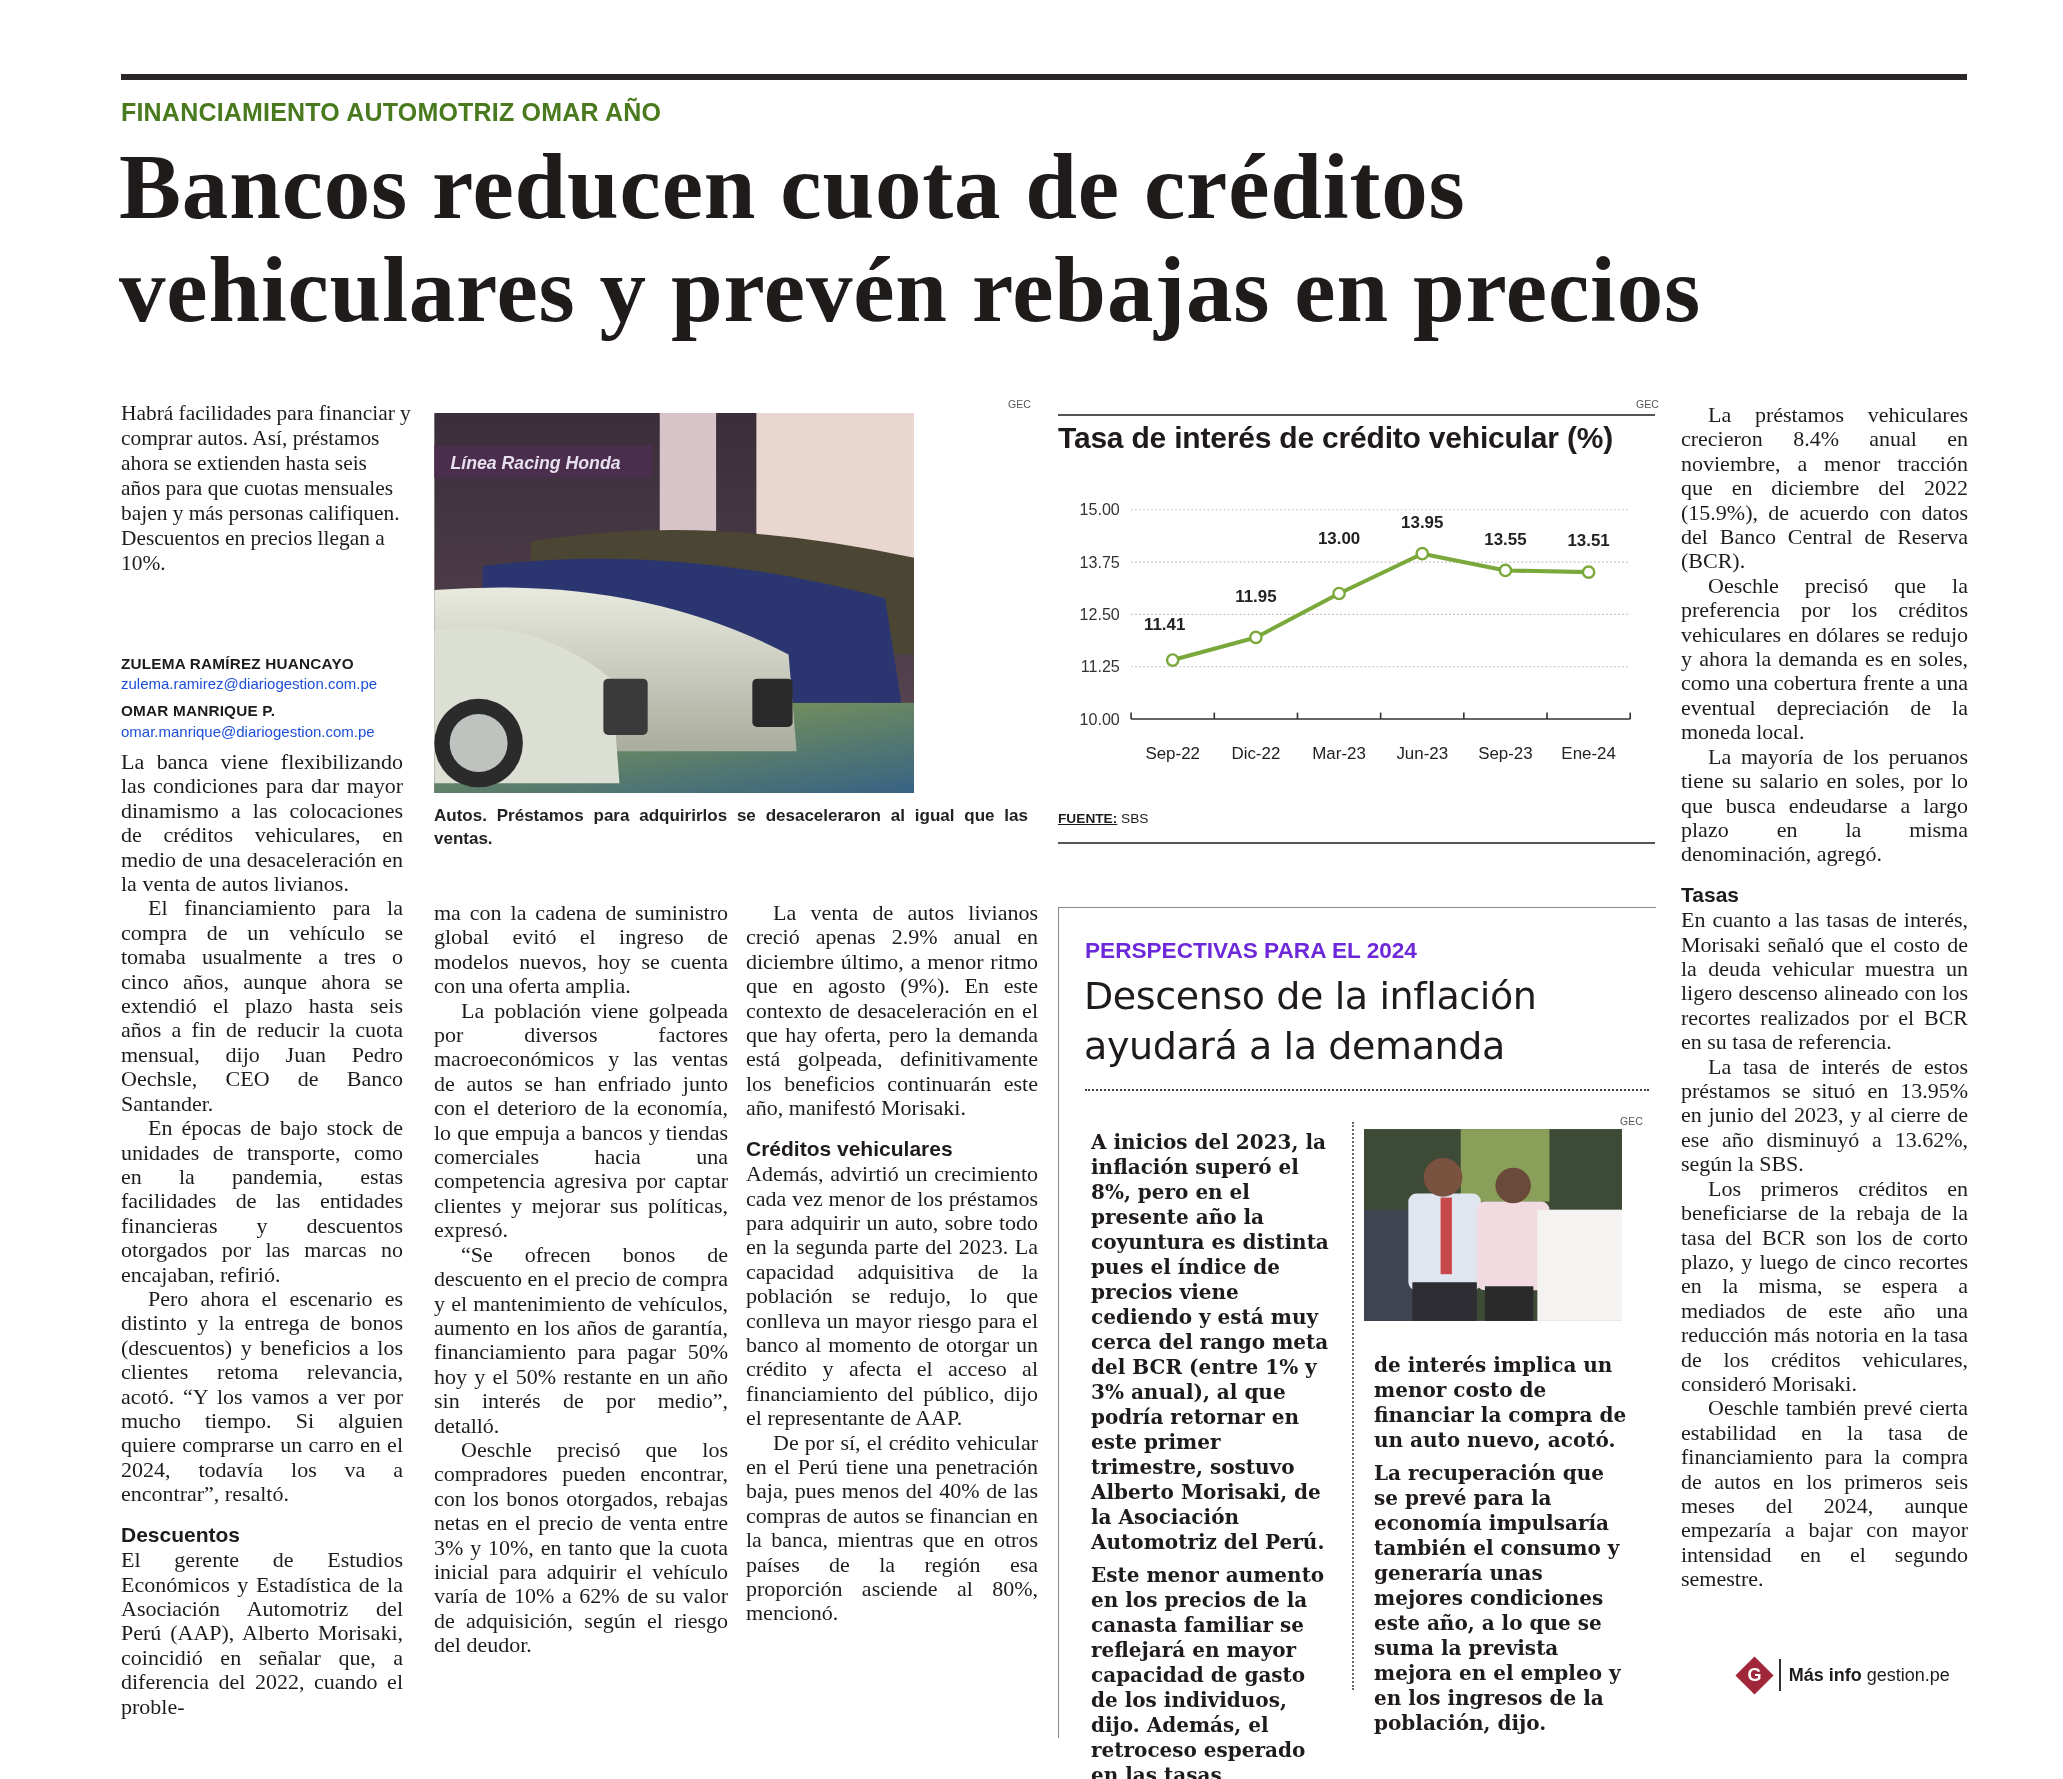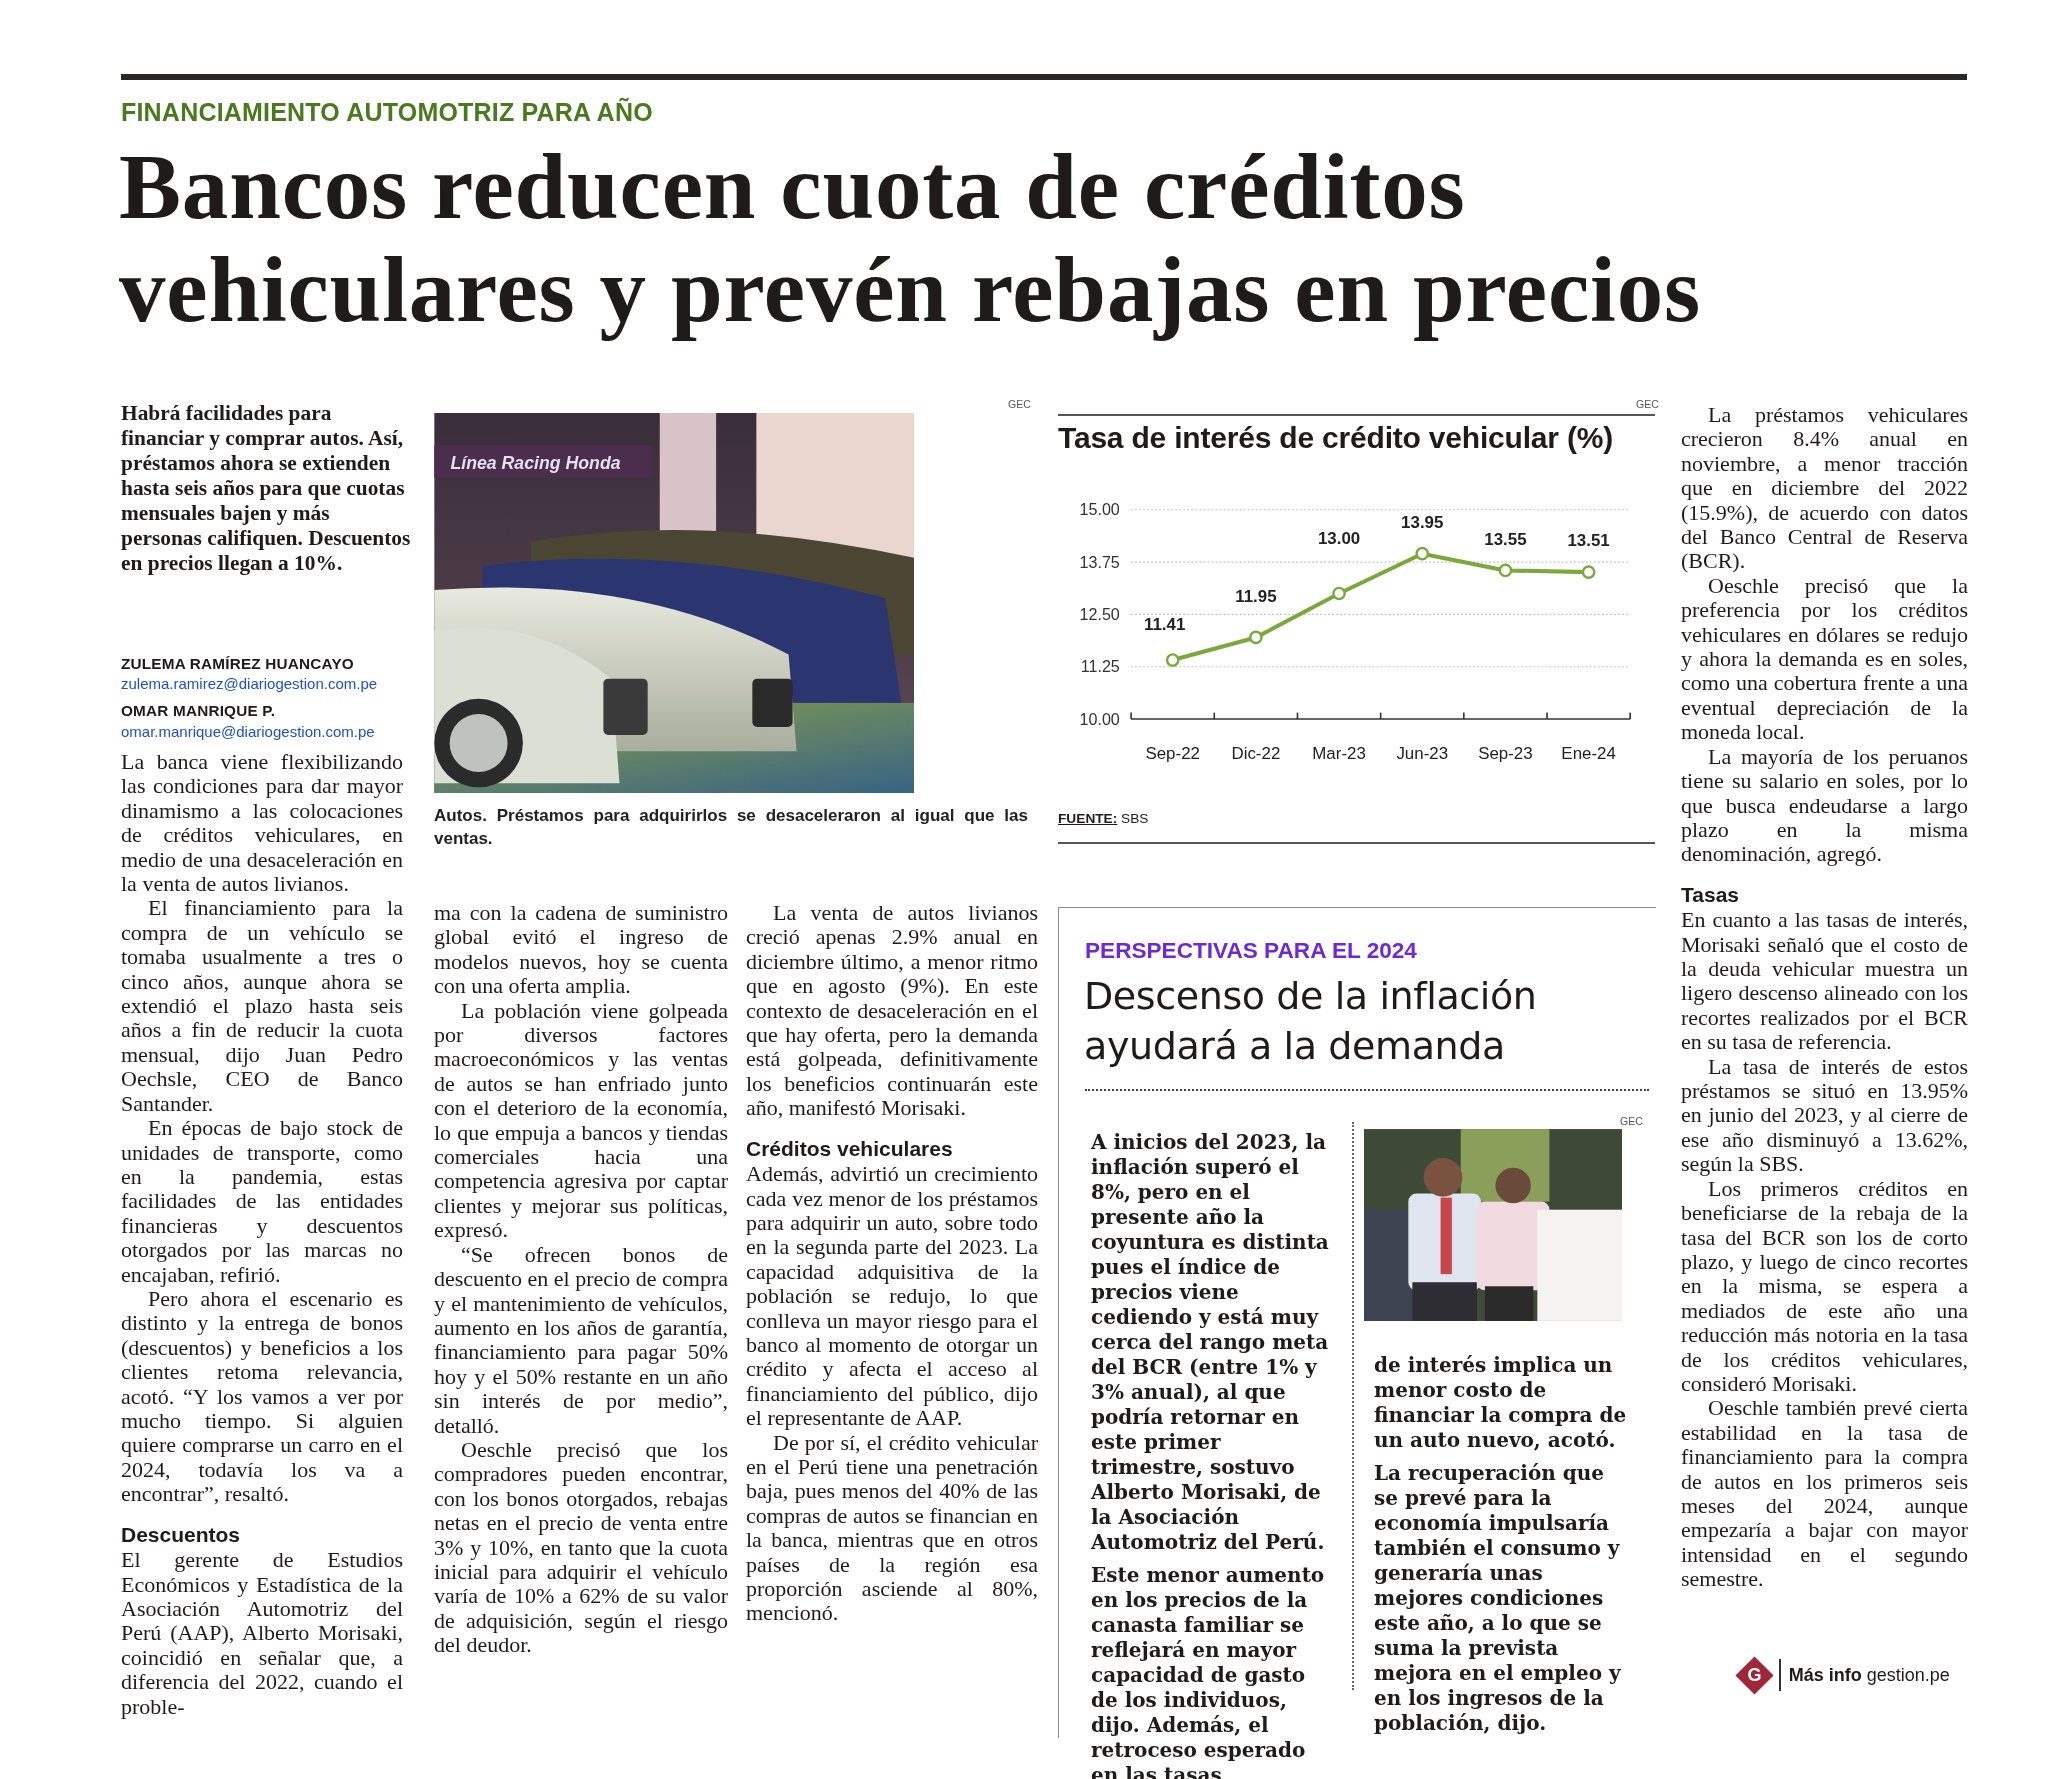--- a/index.html
+++ b/index.html
@@ -3,21 +3,21 @@
 <meta charset="utf-8">
 <style>
   html, body { margin:0; padding:0; background:#ffffff; }
   body { width:2064px; height:1780px; position:relative; overflow:hidden; color:#1e1b1a; }
   .abs { position:absolute; }
   .lsans { font-family: "Liberation Sans", "DejaVu Sans", sans-serif; }
   .top-rule { left:121px; top:74px; width:1846px; height:5.6px; background:#2a2726; }
   .kicker { left:121px; top:98px; font-size:25px; font-weight:700; letter-spacing:0.2px; }
   .headline { left:119px; top:135px; width:1854px; font-size:93px; line-height:103px; font-weight:700; letter-spacing:0.8px; font-family:"Liberation Serif","DejaVu Serif",serif; }
   .headline div { white-space:nowrap; }
-  .deck { left:121px; top:401px; width:290px; font-size:21.4px; line-height:25px; font-weight:700; font-family:"Liberation Serif","DejaVu Serif",serif; }
+  .deck { left:121px; top:401px; width:290px; font-size:21.4px; line-height:25px; font-weight:400; font-family:"Liberation Serif","DejaVu Serif",serif; }
   .byline-name { font-size:15.3px; font-weight:700; font-family:"Liberation Sans",sans-serif; letter-spacing:0.2px; }
   .byline-mail { font-size:15px; color:#1d4ed8; font-family:"Liberation Sans",sans-serif; }
   .body { font-family:"Liberation Serif","DejaVu Serif",serif; font-size:22px; line-height:24.4px; text-align:justify; hyphens:manual; }
   .body p { margin:0; text-indent:27px; }
   .body p.noind { text-indent:0; }
   .subhead { font-family:"Liberation Sans",sans-serif; font-weight:700; font-size:21px; line-height:27px; margin-top:14.5px; }
   .photo { overflow:hidden; }
   .credit { font-family:"Liberation Sans",sans-serif; font-size:10.5px; color:#555; }
   .caption { font-family:"Liberation Sans",sans-serif; font-size:17px; line-height:23.4px; font-weight:700; color:#222; text-align:justify; }
   .rule { background:#555; height:1.6px; }
@@ -29,21 +29,21 @@
   .side-body { font-family:"DejaVu Serif",serif; font-weight:700; font-size:20px; line-height:25px; }
   .side-body p { margin:8px; }
   .vdots { border-left:2.4px dotted #666; width:0; }
   .mas-info { font-family:"Liberation Sans",sans-serif; font-size:18px; }
 </style>
 </head>
 <body>
 
 <div class="abs top-rule"></div>
 
-<div class="abs kicker lsans" style="color:#4a7a1e;">FINANCIAMIENTO AUTOMOTRIZ PARA AÑO</div>
+<div class="abs kicker lsans" style="color:#4a7a1e;">FINANCIAMIENTO AUTOMOTRIZ OMAR AÑO</div>
 
 <div class="abs headline">
   <div>Bancos reducen cuota de créditos</div>
   <div>vehiculares y prevén rebajas en precios</div>
 </div>
 
 <div class="abs deck">Habrá facilidades para financiar y comprar autos. Así, préstamos ahora se extienden hasta seis años para que cuotas mensuales bajen y más personas califiquen. Descuentos en precios llegan a 10%.</div>
 
 <div class="abs" style="left:121px; top:655px; width:290px;">
   <div class="byline-name">ZULEMA RAMÍREZ HUANCAYO</div>

